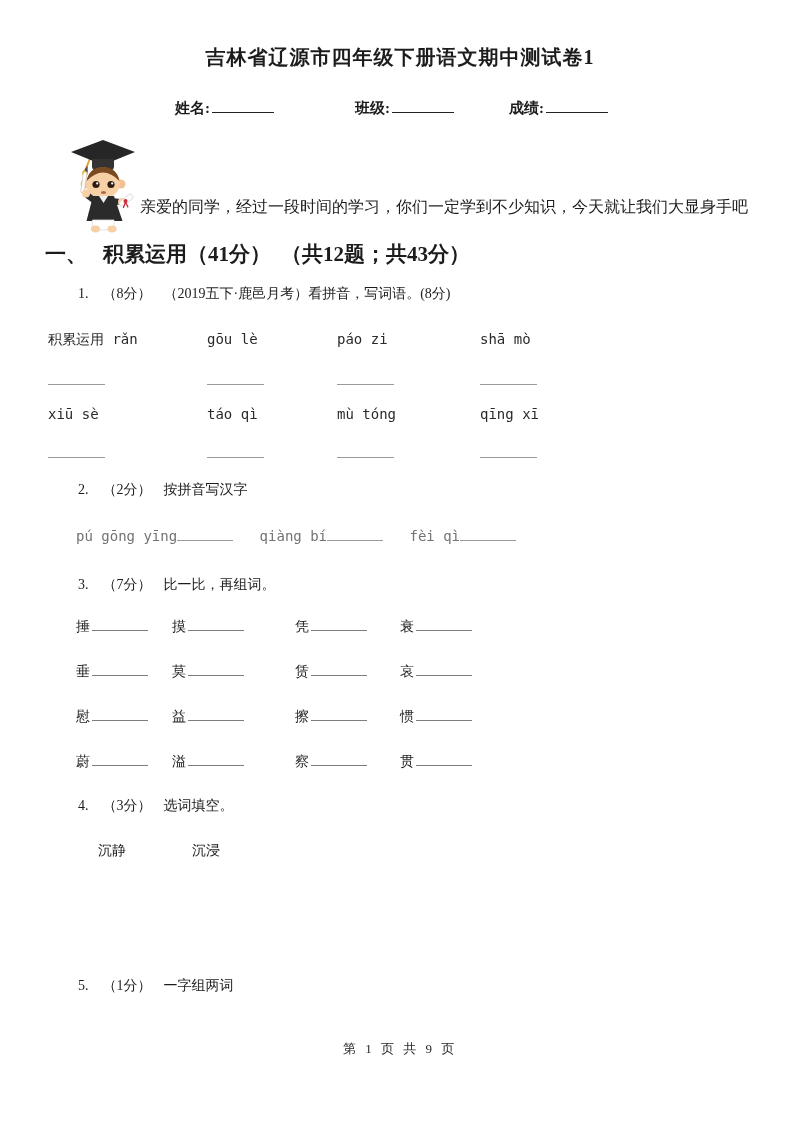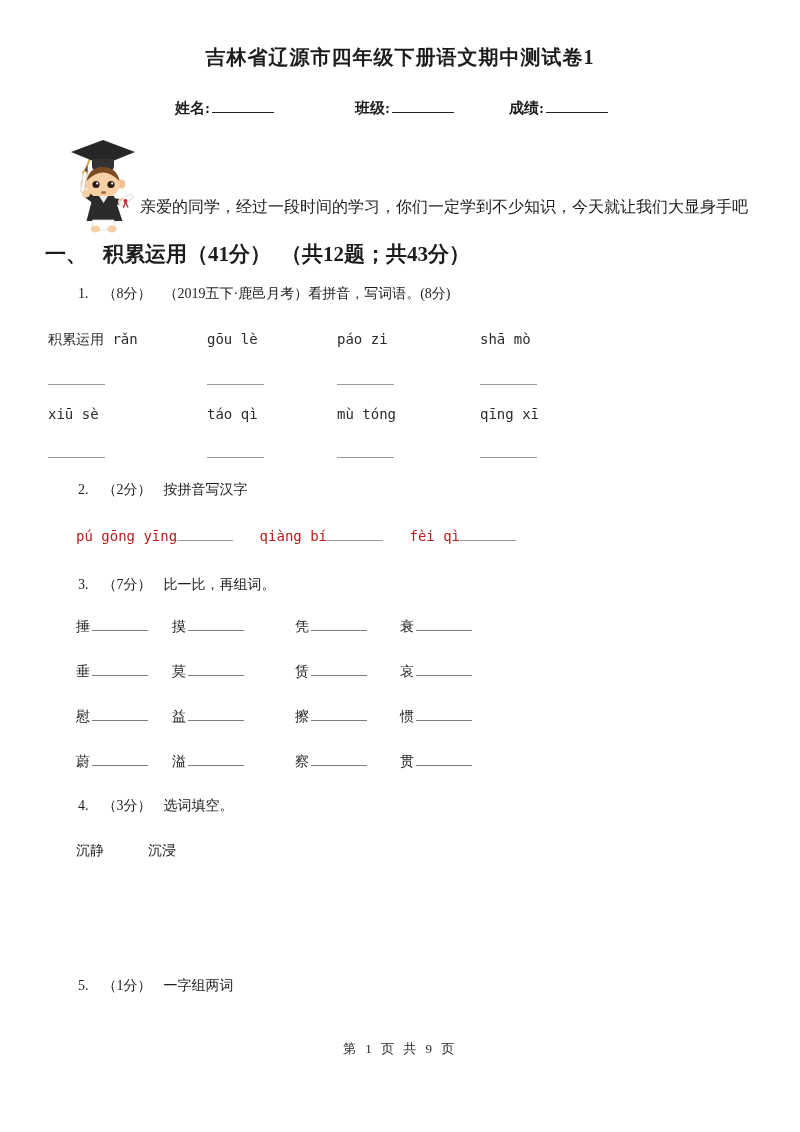--- a/index.html
+++ b/index.html
@@ -42,32 +42,32 @@
           font-family:"DejaVu Sans Mono",monospace; font-size:14px; color:#2a2a2a; }
   .prow-1 { top:331px; } .prow-2 { top:406px; }
   .pcell { position:absolute; top:0; white-space:nowrap; }
   .pc-0 { left:0; } .pc-1 { left:147px;margin-left:12px; } .pc-2 { left:289px; } .pc-3 { left:432px; }
 
   .blankrow { position:absolute; left:48px; width:620px; height:2px; }
   .brow-1 { top:384px; } .brow-2 { top:457px; }
   .bline { position:absolute; top:0; width:57px; height:0; border-bottom:1.3px solid #9a9a9a; }
 
   .q2line { position:absolute; top:528px; left:76px; white-space:nowrap;
-            font-family:"DejaVu Sans Mono",monospace; font-size:14px; color:#b91c1c; }
+            font-family:"DejaVu Sans Mono",monospace; font-size:14px; color:#737373; }
   .q2item { margin-right:18px; }
   .iblank { display:inline-block; width:56px; height:13px; border-bottom:1.3px solid #999; }
 
   .crow { position:absolute; left:76px; width:560px; height:22px; font-size:14px; }
   .crow-0 { top:618px; } .crow-1 { top:663px; } .crow-2 { top:708px; } .crow-3 { top:753px; }
   .ccell { position:absolute; top:0; white-space:nowrap; }
   .cc-0 { left:0; } .cc-1 { left:96px; } .cc-2 { left:219px; } .cc-3 { left:324px; }
   .cblank { display:inline-block; width:56px; height:13px; border-bottom:1.3px solid #7d7d7d; margin-left:2px; }
 
   .options { position:absolute; top:842px; left:76px; font-size:14px; }
-  .options .opt { margin-right:44px; }
+  .options .opt { margin-right:44px;margin-left:22px; }
   .sentence { position:absolute; left:76px; font-size:14px; white-space:nowrap; }
   .sent-0 { top:887px; } .sent-1 { top:932px; }
 
   .footer { position:absolute; top:1040px; left:0; right:0; text-align:center;
             font-size:13px; letter-spacing:3px; color:#2a2a2a; }
 </style>
 </head>
 <body>
 
 <div class="page">

